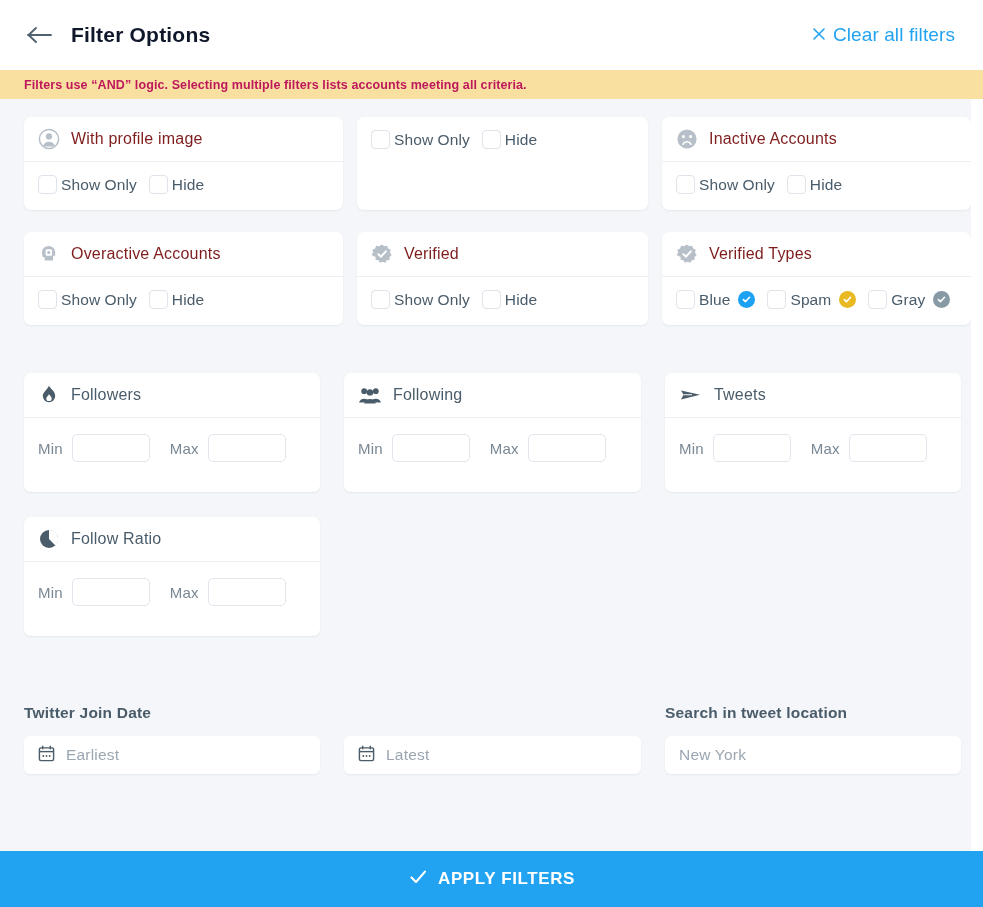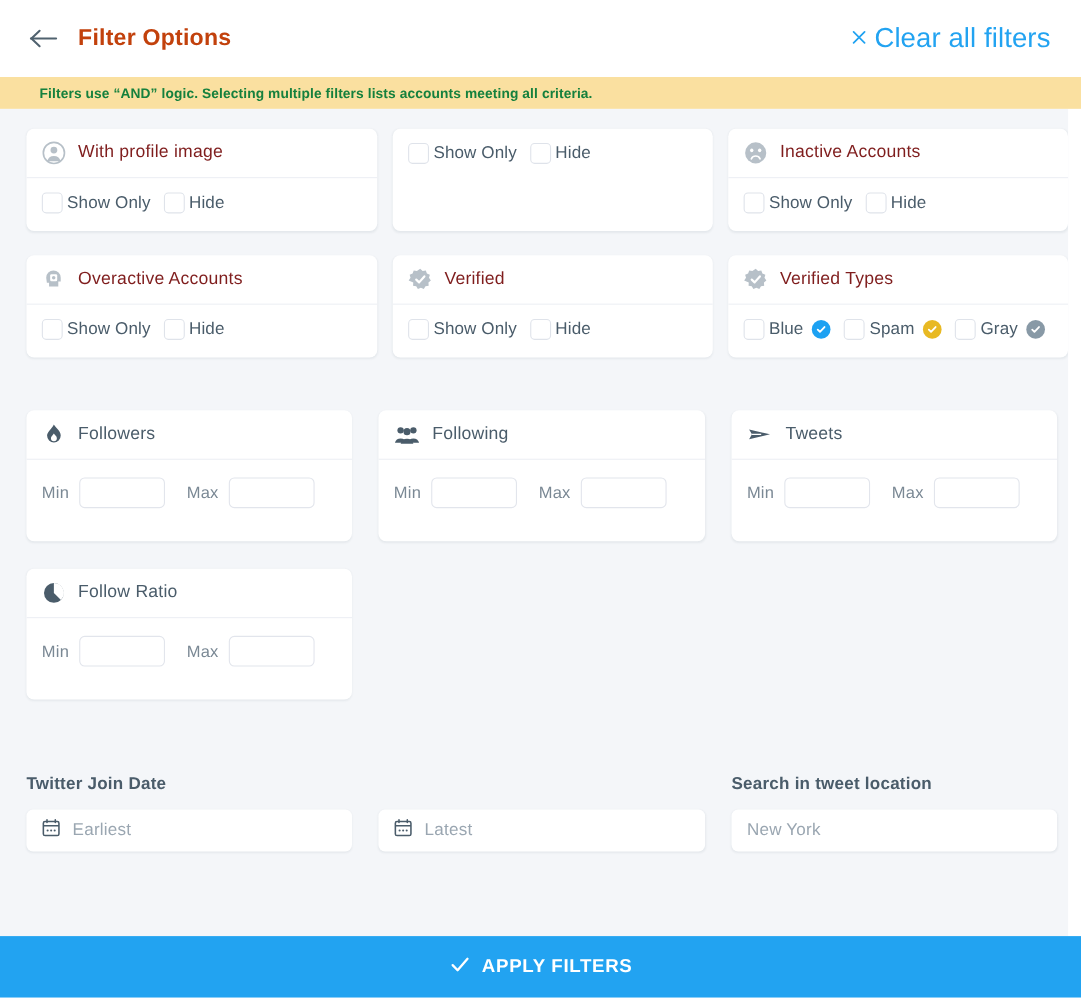--- a/index.html
+++ b/index.html
@@ -22,38 +22,38 @@
     background: #ffffff;
     display: flex; align-items: center;
     padding: 0 28px 0 25px;
   }
   .back-arrow {
     width: 30px; height: 30px;
     display: flex; align-items: center; justify-content: center;
     color: #50626f; cursor: pointer; flex: 0 0 auto;
   }
   .page-title {
-    font-size: 21px; font-weight: bold; color: #c2410c;
+    font-size: 21px; font-weight: bold; color: #0f172a;
     margin-left: 16px; letter-spacing: .2px;
   }
   .spacer { flex: 1 1 auto; }
   .clear-all {
     display: flex; align-items: center; gap: 7px;
-    color: #22a3f1; font-size: 25px; cursor: pointer;
+    color: #22a3f1; font-size: 19px; cursor: pointer;
     letter-spacing: .1px;
   }
   .clear-x { font-size: 15px; display: block; line-height: 1; }
 
   
   .banner {
     height: 29px; flex: 0 0 29px;
     background: #fae0a0;
     display: flex; align-items: center;
-    padding-left: 36px;
-    font-size: 12.5px; color: #15803d; font-weight: bold;
+    padding-left: 24px;
+    font-size: 12.5px; color: #be185d; font-weight: bold;
     letter-spacing: .1px;
   }
 
   
   .body-wrap {
     flex: 1 1 auto;
     background: #ffffff;
     padding-right: 12px;
     overflow: hidden;
   }

